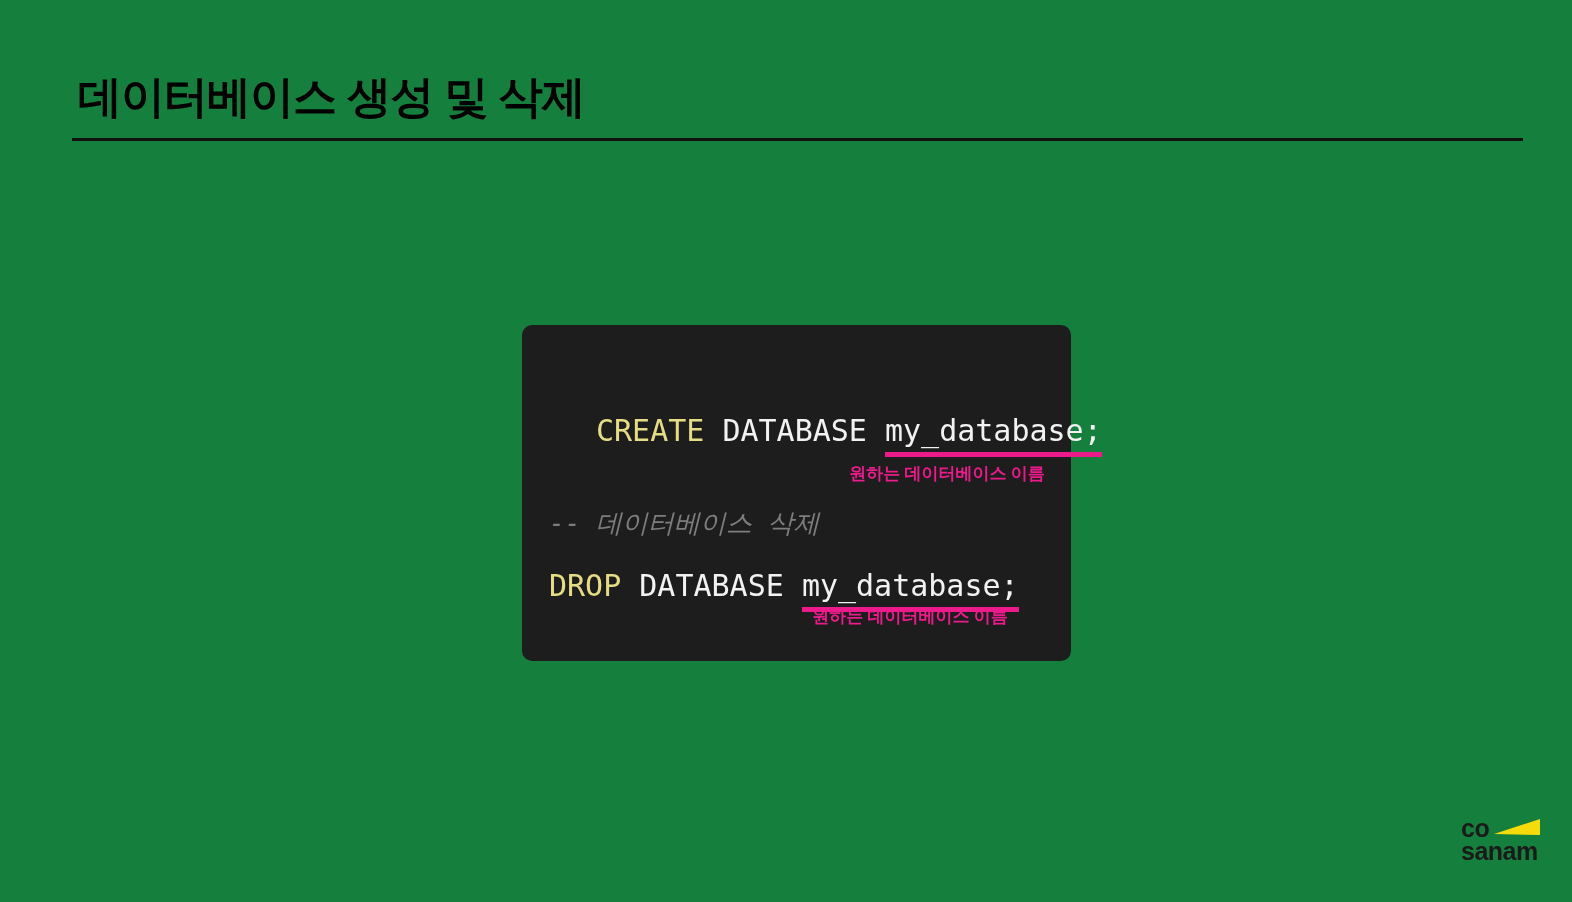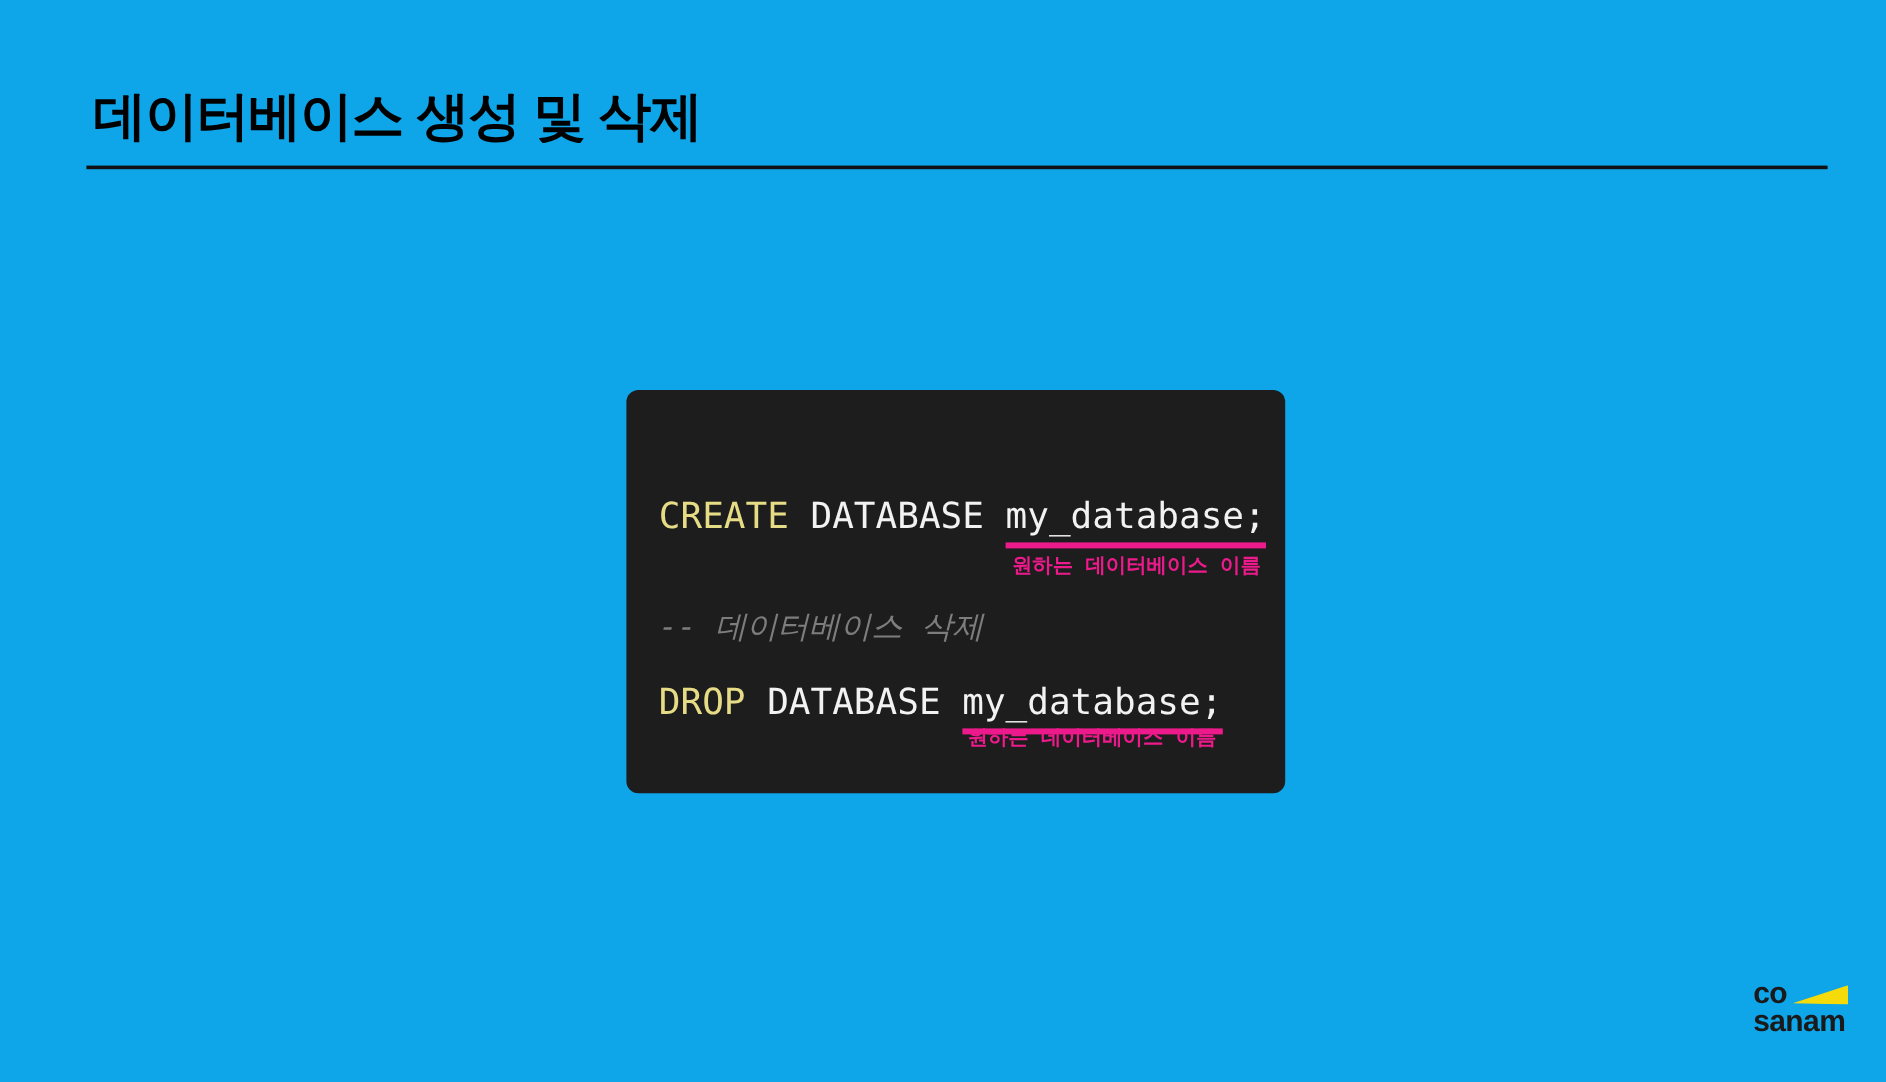--- a/index.html
+++ b/index.html
@@ -1,21 +1,21 @@
 <!DOCTYPE html>
 <html><head>
 <meta charset="utf-8">
 <style>
   * { margin: 0; padding: 0; box-sizing: border-box; }
   html, body { background: #ffffff; }
   .slide {
     position: relative;
     width: 1572px;
     height: 902px;
-    background: #0ea5e9;
+    background: #15803d;
     overflow: hidden;
     font-family: "Liberation Sans", sans-serif;
   }
 
   
   .page-title {
     position: absolute;
     left: 78px;
     top: 68px;
     font-size: 44px;
@@ -54,58 +54,58 @@
     line-height: 36px;
     font-style: italic;
     color: #7d7d7d;
   }
   .code-line {
     font-size: 30px;
     line-height: 44px;
     color: #f2f2f2;
   }
   .comment-create { top: 38px; }
-  .stmt-create   { top: 84px; }
+  .stmt-create   { top: 84px; margin-left: 47px; }
   .comment-drop  { top: 180px; }
   .stmt-drop     { top: 227px; margin-top: 12px; }
   .kw { color: #e6dc85; }
   .db-name {
     display: inline-block;
     padding-bottom: 3px;
     border-bottom: 5px solid #ed1a8c;
     line-height: 36px;
   }
   .annotation {
     position: absolute;
     transform: translateX(-50%);
     font-size: 17px;
     line-height: 20px;
     font-weight: 700;
     color: #ed1a8c;
     white-space: nowrap;
-    font-family: Liberation Mono, monospace;
+    font-family: Liberation Serif, serif;
   }
   .annotation-create { left: 425px; top: 139px; }
   .annotation-drop   { left: 388px; top: 282px; }
 
   
   .logo {
     position: absolute;
     left: 1461px;
     top: 817px;
     color: #1a1a1a;
     font-weight: 800;
     font-size: 25px;
     line-height: 23px;
     letter-spacing: -0.5px;
     font-family: "Liberation Sans", sans-serif;
   }
   .logo-top {
     display: flex;
-    align-items: flex-end;
+    align-items: center;
   }
   .logo-wedge {
     display: block;
     margin-left: 5px;
     margin-bottom: 3px;
   }
 </style>
 </head>
 <body>
 

